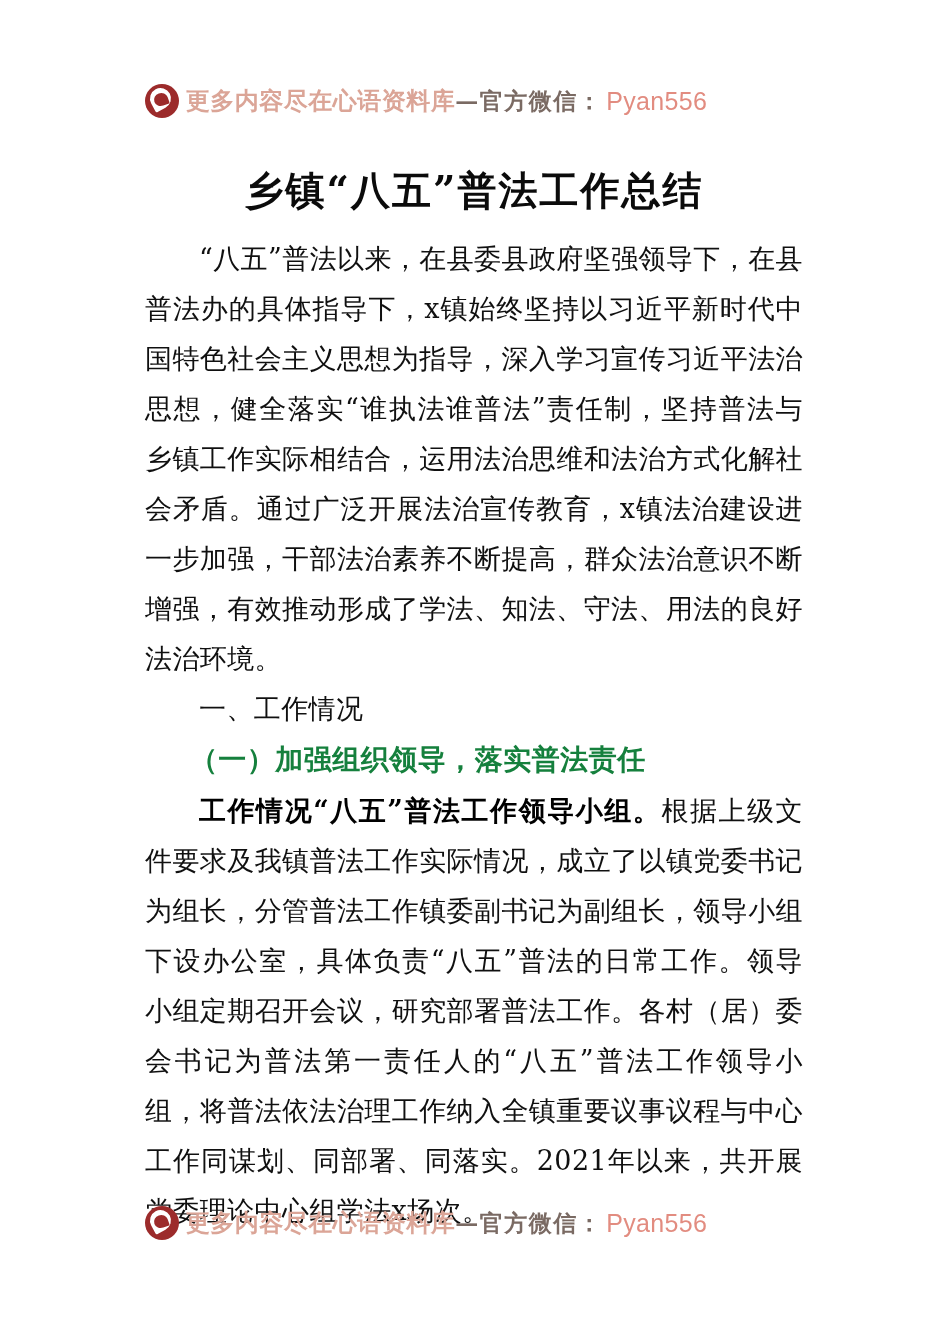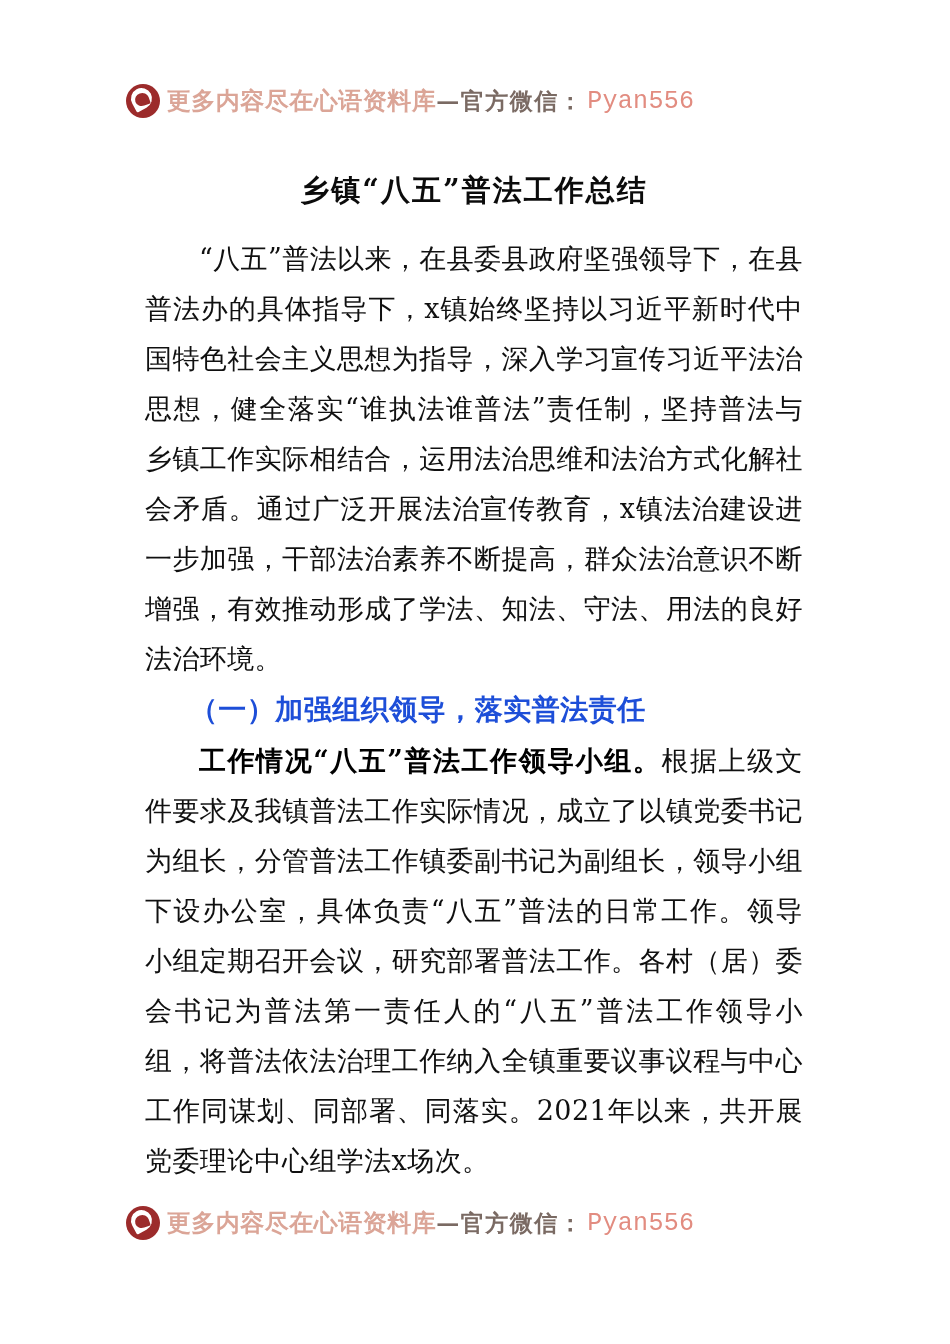--- a/index.html
+++ b/index.html
@@ -13,21 +13,21 @@
     height: 1344px;
     margin: 0 auto;
     background: #ffffff;
     overflow: hidden;
     font-family: "DejaVu Serif", "Liberation Serif", serif;
   }
 
   
   .watermark {
     position: absolute;
-    left: 0;
+    left: 16px;
     width: 820px;
     display: flex;
     align-items: center;
     justify-content: center;
     white-space: nowrap;
   }
   .watermark-top { top: 84px; }
   .watermark-bottom { top: 1206px; }
 
   .wm-logo {
@@ -72,39 +72,39 @@
   }
   .wm-mid {
     font-family: "DejaVu Serif", "Liberation Serif", serif;
     font-size: 23px;
     font-weight: 700;
     color: #7a6a63;
     letter-spacing: 1.5px;
     text-align: right;
   }
   .wm-id {
-    font-family: Liberation Mono, monospace;
+    font-family: Liberation Sans, sans-serif;
     font-size: 25px;
     font-weight: 400;
     color: #e28c80;
     letter-spacing: 0.3px;
     margin-left: 4px;
   }
 
   
   .doc {
     position: absolute;
     left: 145px;
     top: 168px;
     width: 658px;
   }
 
   .doc-title {
     font-family: "DejaVu Serif", "Liberation Serif", serif;
-    font-size: 29px;
+    font-size: 39px;
     font-weight: 700;
     color: #0b0b0b;
     text-align: center;
     letter-spacing: 2px;
     line-height: 44px;
     margin: 0 0 22px 0;
   }
 
   .para {
     font-family: "DejaVu Serif", "Liberation Serif", serif;
@@ -126,21 +126,21 @@
     text-indent: 2em;
     margin: 0;
     letter-spacing: 0.4px;
   }
 
   .heading-bold {
     font-family: "DejaVu Serif", "Liberation Serif", serif;
     font-size: 28px;
     line-height: 52px;
     font-weight: 700;
-    color: #1d4ed8;
+    color: #15803d;
     text-indent: 1.6em;
     margin: 0;
     letter-spacing: 0.5px;
   }
 
   .lead { font-weight: 700; color: #000000; }
 </style>
 </head>
 <body>
 
@@ -152,20 +152,21 @@
     <span class="wm-mid">—官方微信：</span>
     <span class="wm-id">Pyan556</span>
   </div>
 
   <div class="doc">
 
     <h1 class="doc-title">乡镇“八五”普法工作总结</h1>
 
     <p class="para">“八五”普法以来，在县委县政府坚强领导下，在县普法办的具体指导下，x镇始终坚持以习近平新时代中国特色社会主义思想为指导，深入学习宣传习近平法治思想，健全落实“谁执法谁普法”责任制，坚持普法与乡镇工作实际相结合，运用法治思维和法治方式化解社会矛盾。通过广泛开展法治宣传教育，x镇法治建设进一步加强，干部法治素养不断提高，群众法治意识不断增强，有效推动形成了学法、知法、守法、用法的良好法治环境。</p>
 
+    <p class="heading-plain">一、工作情况</p>
 
     <p class="heading-bold">（一）加强组织领导，落实普法责任</p>
 
     <p class="para"><span class="lead">工作情况“八五”普法工作领导小组。</span><span>根据上级文件要求及我镇普法工作实际情况，成立了以镇党委书记为组长，分管普法工作镇委副书记为副组长，领导小组下设办公室，具体负责“八五”普法的日常工作。领导小组定期召开会议，研究部署普法工作。各村（居）委会书记为普法第一责任人的“八五”普法工作领导小组，将普法依法治理工作纳入全镇重要议事议程与中心工作同谋划、同部署、同落实。2021年以来，共开展党委理论中心组学法x场次。</span></p>
 
   </div>
 
   <div class="watermark watermark-bottom">
     <span class="wm-logo"></span>
     <span class="wm-cn">更多内容尽在心语资料库</span>

